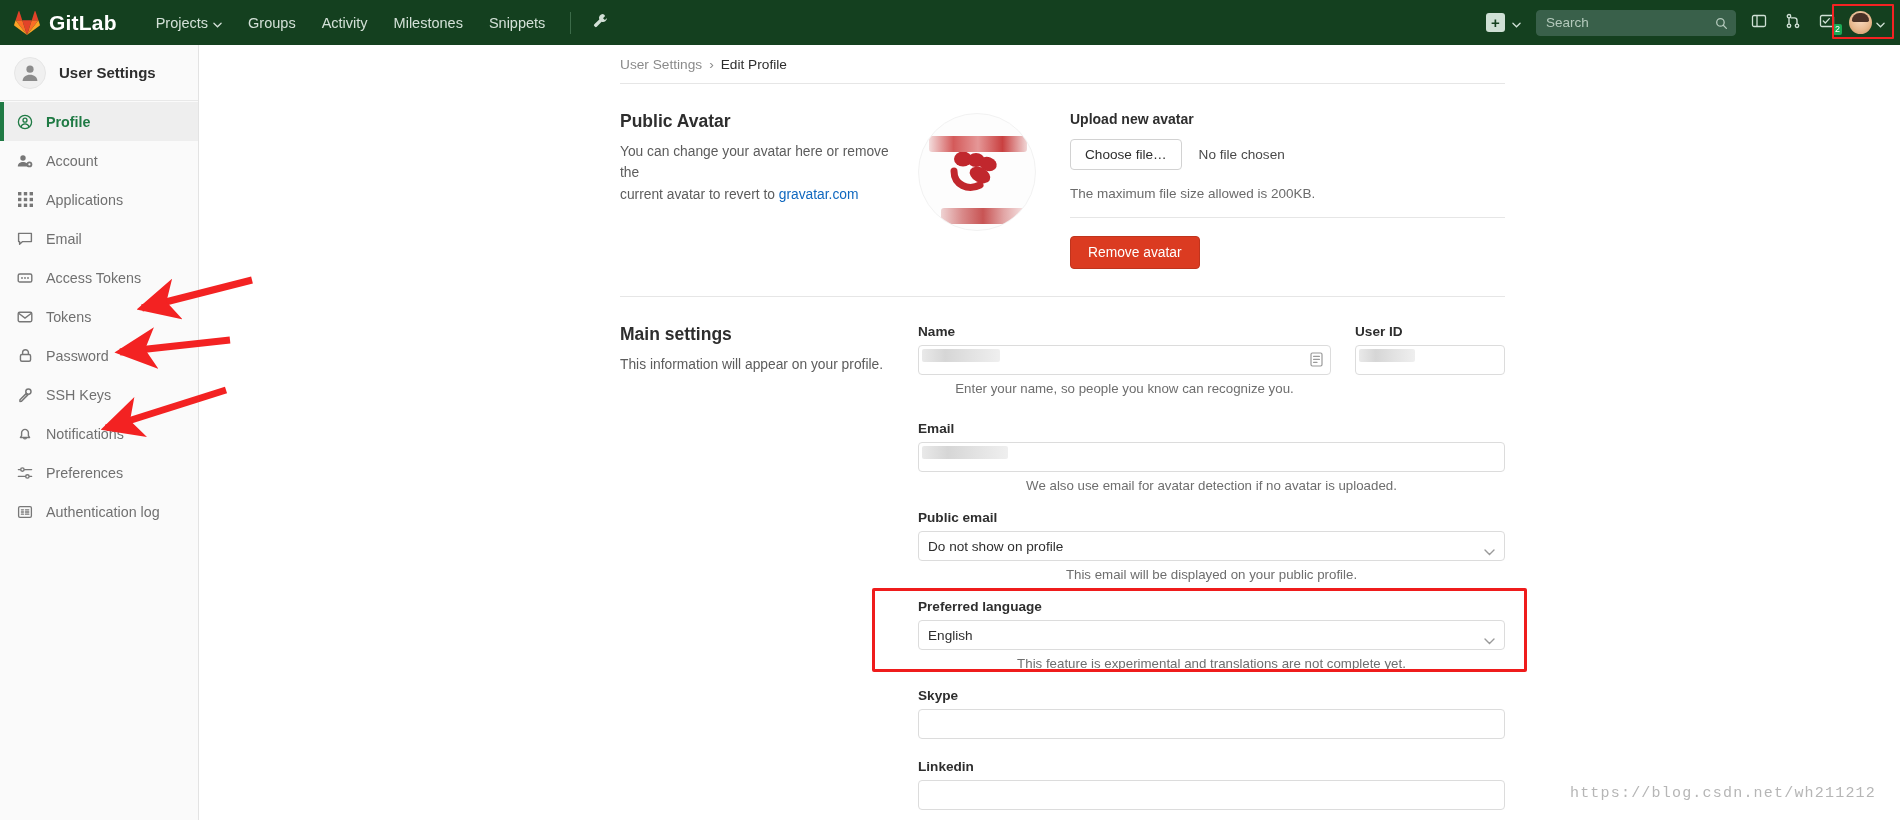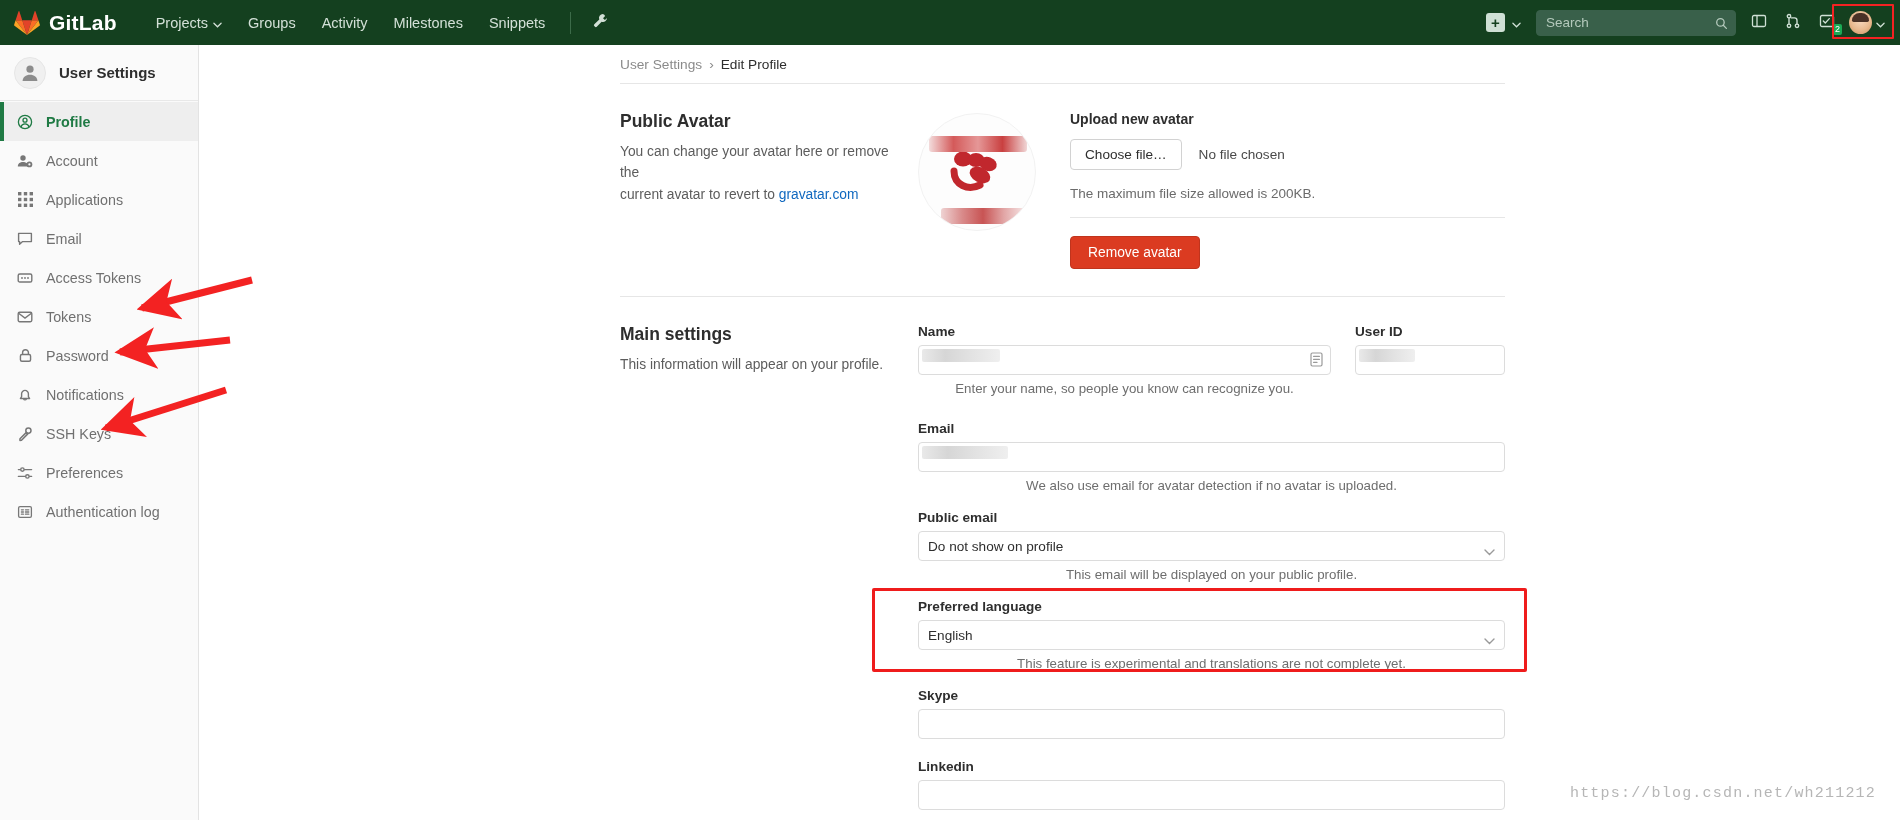--- a/index.html
+++ b/index.html
@@ -368,36 +368,36 @@
         <svg width="15" height="15" viewBox="0 0 16 16" fill="none" stroke="#777" stroke-width="1.5">
           <rect x="2.6" y="7" width="10.8" height="7.2" rx="1.6"></rect>
             <path d="M4.9 7V4.9a3.1 3.1 0 0 1 6.2 0V7"></path>
         </svg>
       </span>
       <span>Password</span>
     </div>
 
     <div class="sb-item">
       <span class="sb-icon">
+        <svg width="16" height="16" viewBox="0 0 16 16" fill="#777">
+          <circle cx="11.4" cy="4.6" r="2.6" fill="none" stroke="#777" stroke-width="1.5"></circle>
+          <path d="M9.4 6.4 3 12.8l-.1 1.6 1.6-.1 6.3-6.4z" fill="none" stroke="#777" stroke-width="1.5" stroke-linejoin="round"></path>
+        </svg>
+      </span>
+      <span>SSH Keys</span>
+    </div>
+
+    <div class="sb-item">
+      <span class="sb-icon">
         <svg width="16" height="16" viewBox="0 0 16 16" fill="none" stroke="#777" stroke-width="1.4">
           <path d="M3.4 11.5h9.2L11.4 9.6V6.8a3.4 3.4 0 1 0-6.8 0v2.8z" stroke-linejoin="round"></path>
           <path d="M6.6 11.9a1.5 1.5 0 0 0 2.8 0"></path>
         </svg>
       </span>
       <span>Notifications</span>
-    </div>
-
-    <div class="sb-item">
-      <span class="sb-icon">
-        <svg width="16" height="16" viewBox="0 0 16 16" fill="#777">
-          <circle cx="11.4" cy="4.6" r="2.6" fill="none" stroke="#777" stroke-width="1.5"></circle>
-          <path d="M9.4 6.4 3 12.8l-.1 1.6 1.6-.1 6.3-6.4z" fill="none" stroke="#777" stroke-width="1.5" stroke-linejoin="round"></path>
-        </svg>
-      </span>
-      <span>SSH Keys</span>
     </div>
 
 
     <div class="sb-item">
       <span class="sb-icon">
         <svg width="16" height="16" viewBox="0 0 16 16" fill="none" stroke="#777" stroke-width="1.4">
           <path d="M1.4 4.6h13.2M1.4 11.4h13.2" stroke-linecap="round"></path>
           <circle cx="5.4" cy="4.6" r="1.7" fill="#fafafa"></circle>
             <circle cx="10.4" cy="11.4" r="1.7" fill="#fafafa"></circle>
         </svg>

